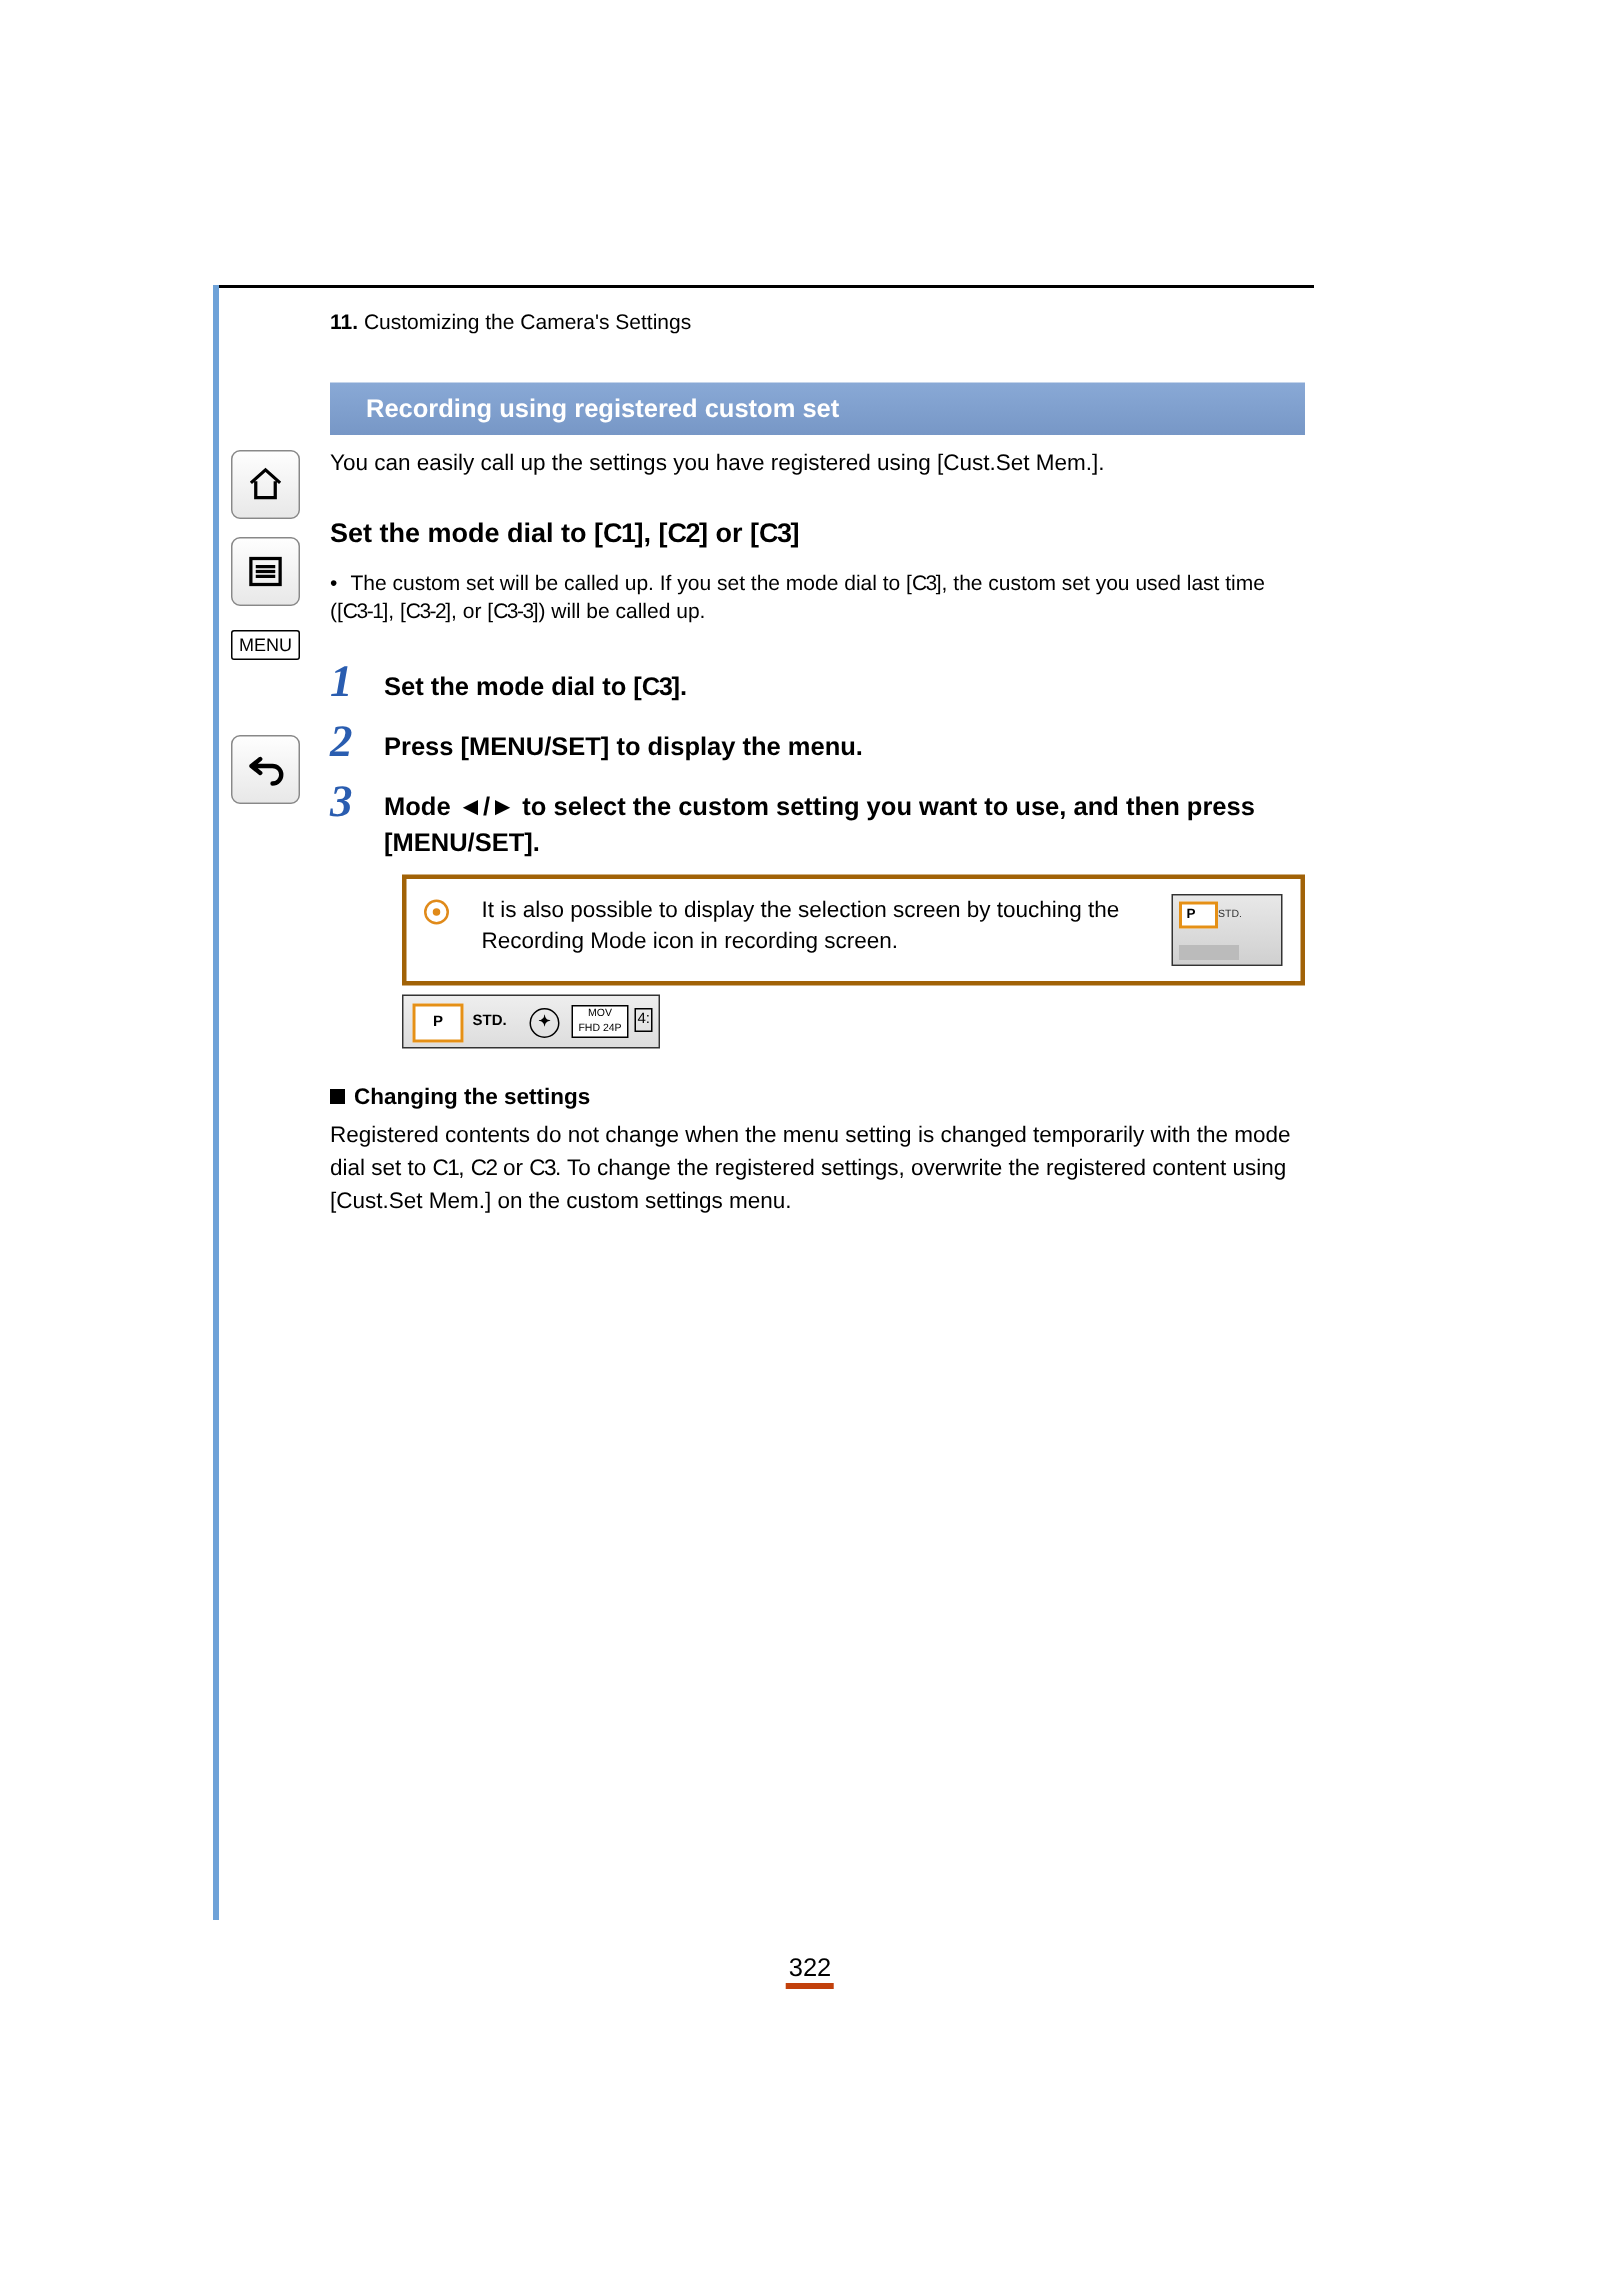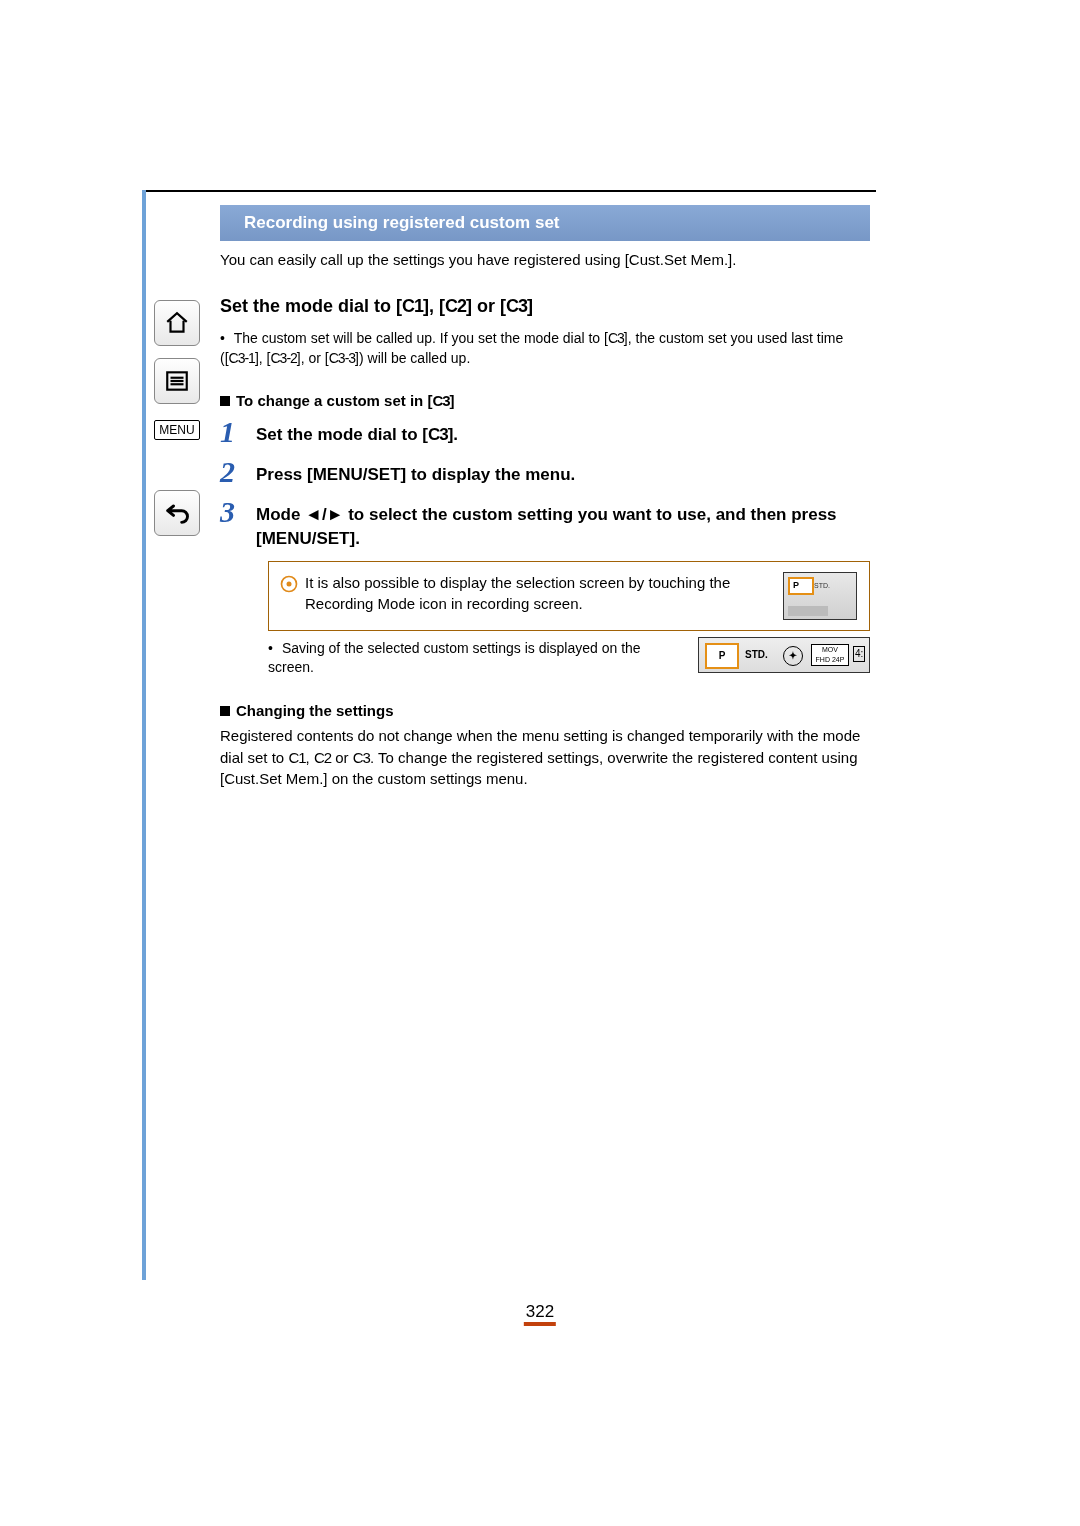--- a/index.html
+++ b/index.html
@@ -139,25 +139,25 @@
     flex-shrink: 0;
     line-height: 1;
   }
   .step-text {
     font-size: 17px;
     font-weight: bold;
     padding-top: 6px;
   }
   .tipbox {
     margin: 10px 0 0 48px;
-    border: 1px solid #a16207;
+    border: 3px solid #a16207;
     padding: 10px 12px 10px 10px;
     display: flex;
     align-items: flex-start;
-    gap: 6px;
+    gap: 20px;
     font-size: 15px;
     position: relative;
   }
   .tip-icon {
     width: 20px;
     height: 20px;
     flex-shrink: 0;
     margin-top: 2px;
   }
   .tip-text { flex: 1; }
@@ -303,36 +303,36 @@
     <div style="height:20px"></div>
     <div class="sidebtn" style="margin-top:6px;">
       <svg width="28" height="28" viewBox="0 0 24 24">
         <path d="M9 6 L4 10 L9 14 M4 10 H16 A5 5 0 0 1 16 20" fill="none" stroke="#000" stroke-width="2.5" stroke-linecap="round" stroke-linejoin="round"></path>
       </svg>
     </div>
   </div>
 
   <div class="content">
 
+    <div class="breadcrumb">
+      <span class="num">11.</span><span> Customizing the Camera's Settings</span>
+    </div>
 
     <div class="section-banner">Recording using registered custom set</div>
 
     <div class="intro-text">You can easily call up the settings you have registered using [Cust.Set Mem.].</div>
 
     <div class="subhead">
       <span>Set the mode dial to [</span><span class="csym">C1</span><span>], [</span><span class="csym">C2</span><span>] or [</span><span class="csym">C3</span><span>]</span>
     </div>
 
     <div class="note-text">
       <span class="bullet">•</span><span> The custom set will be called up. If you set the mode dial to [</span><span class="csym">C3</span><span>], the custom set you used last time ([</span><span class="csym">C3-1</span><span>], [</span><span class="csym">C3-2</span><span>], or [</span><span class="csym">C3-3</span><span>]) will be called up.</span>
     </div>
 
-    <div class="subsub">
-      <span class="squarebullet"></span><span>To change a custom set in [</span><span class="csym">C3</span><span>]</span>
-    </div>
 
     <div class="steps">
       <div class="step-row">
         <div class="step-num">1</div>
         <div class="step-text">
           <span>Set the mode dial to [</span><span class="csym">C3</span><span>].</span>
         </div>
       </div>
       <div class="step-row">
         <div class="step-num">2</div>
@@ -354,23 +354,20 @@
       <div class="tip-text">It is also possible to display the selection screen by touching the Recording Mode icon in recording screen.</div>
       <div class="tip-thumb">
         <div class="hl"></div>
         <div style="position:absolute;left:9px;top:6px;font-size:9px;font-weight:bold;">P</div>
         <div class="small">STD.</div>
         <div class="bottom-smudge"></div>
       </div>
     </div>
 
     <div class="saving-row">
-      <div class="txt">
-        <span class="bullet-dot">•</span><span> Saving of the selected custom settings is displayed on the screen.</span>
-      </div>
       <div class="saving-thumb">
         <div class="hlbox">
             <span>P</span>
           </div>
         <div class="std">STD.</div>
         <div class="circ">✦</div>
         <div class="mov">
           <div>MOV</div>
           <div>FHD 24P</div>
         </div>

